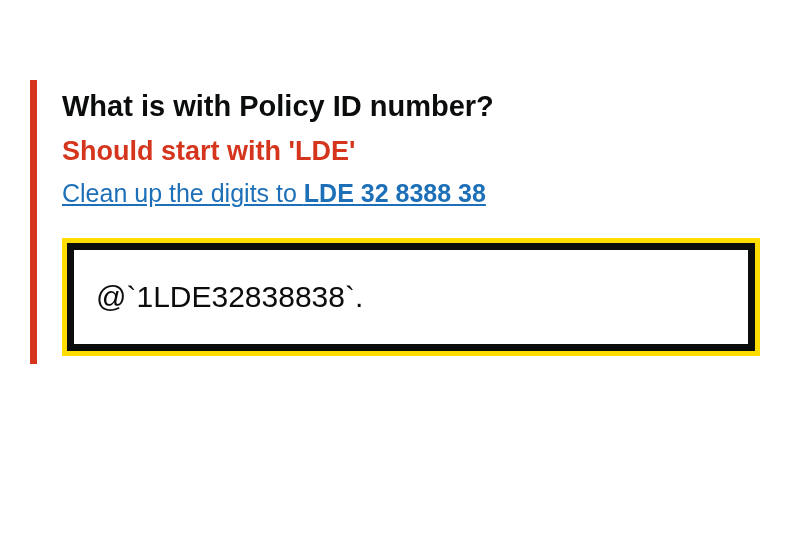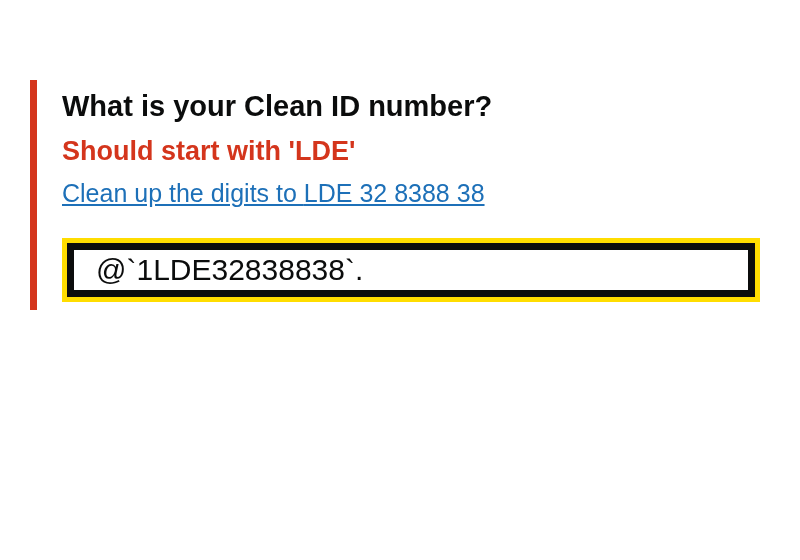--- a/index.html
+++ b/index.html
@@ -43,44 +43,44 @@
     .cleanup-link {
       font-size: 25px;
       color: #1d70b8;
       text-decoration: underline;
       line-height: 1.3;
       display: inline-block;
       margin-bottom: 28px;
       cursor: pointer;
     }
     .cleanup-link .bold {
-      font-weight: 400;
+      font-weight: 700;
       text-align: center;
     }
     .input-wrapper {
       border: 5px solid #ffdd00;
       display: inline-block;
       width: 100%;
     }
     .text-input {
       border: 7px solid #0b0c0c;
       width: 100%;
       font-size: 30px;
-      padding: 3px 22px;
+      padding: 30px 22px;
       font-family: Arial, Helvetica, sans-serif;
       color: #0b0c0c;
       outline: none;
       background: #ffffff;
     }
   </style>
 </head>
 <body>
 
 <div class="form-group">
-  <h1 class="question-label">What is your Clean ID number?</h1>
+  <h1 class="question-label">What is with Policy ID number?</h1>
   <div class="error-message">Should start with 'LDE'</div>
   <a class="cleanup-link">
     <span>Clean up the digits to </span><span class="bold">LDE 32 8388 38</span>
   </a>
   <div class="input-wrapper">
     <input type="text" class="text-input" value="@`1LDE32838838`." style="">
   </div>
 </div>
 
 </body></html>

